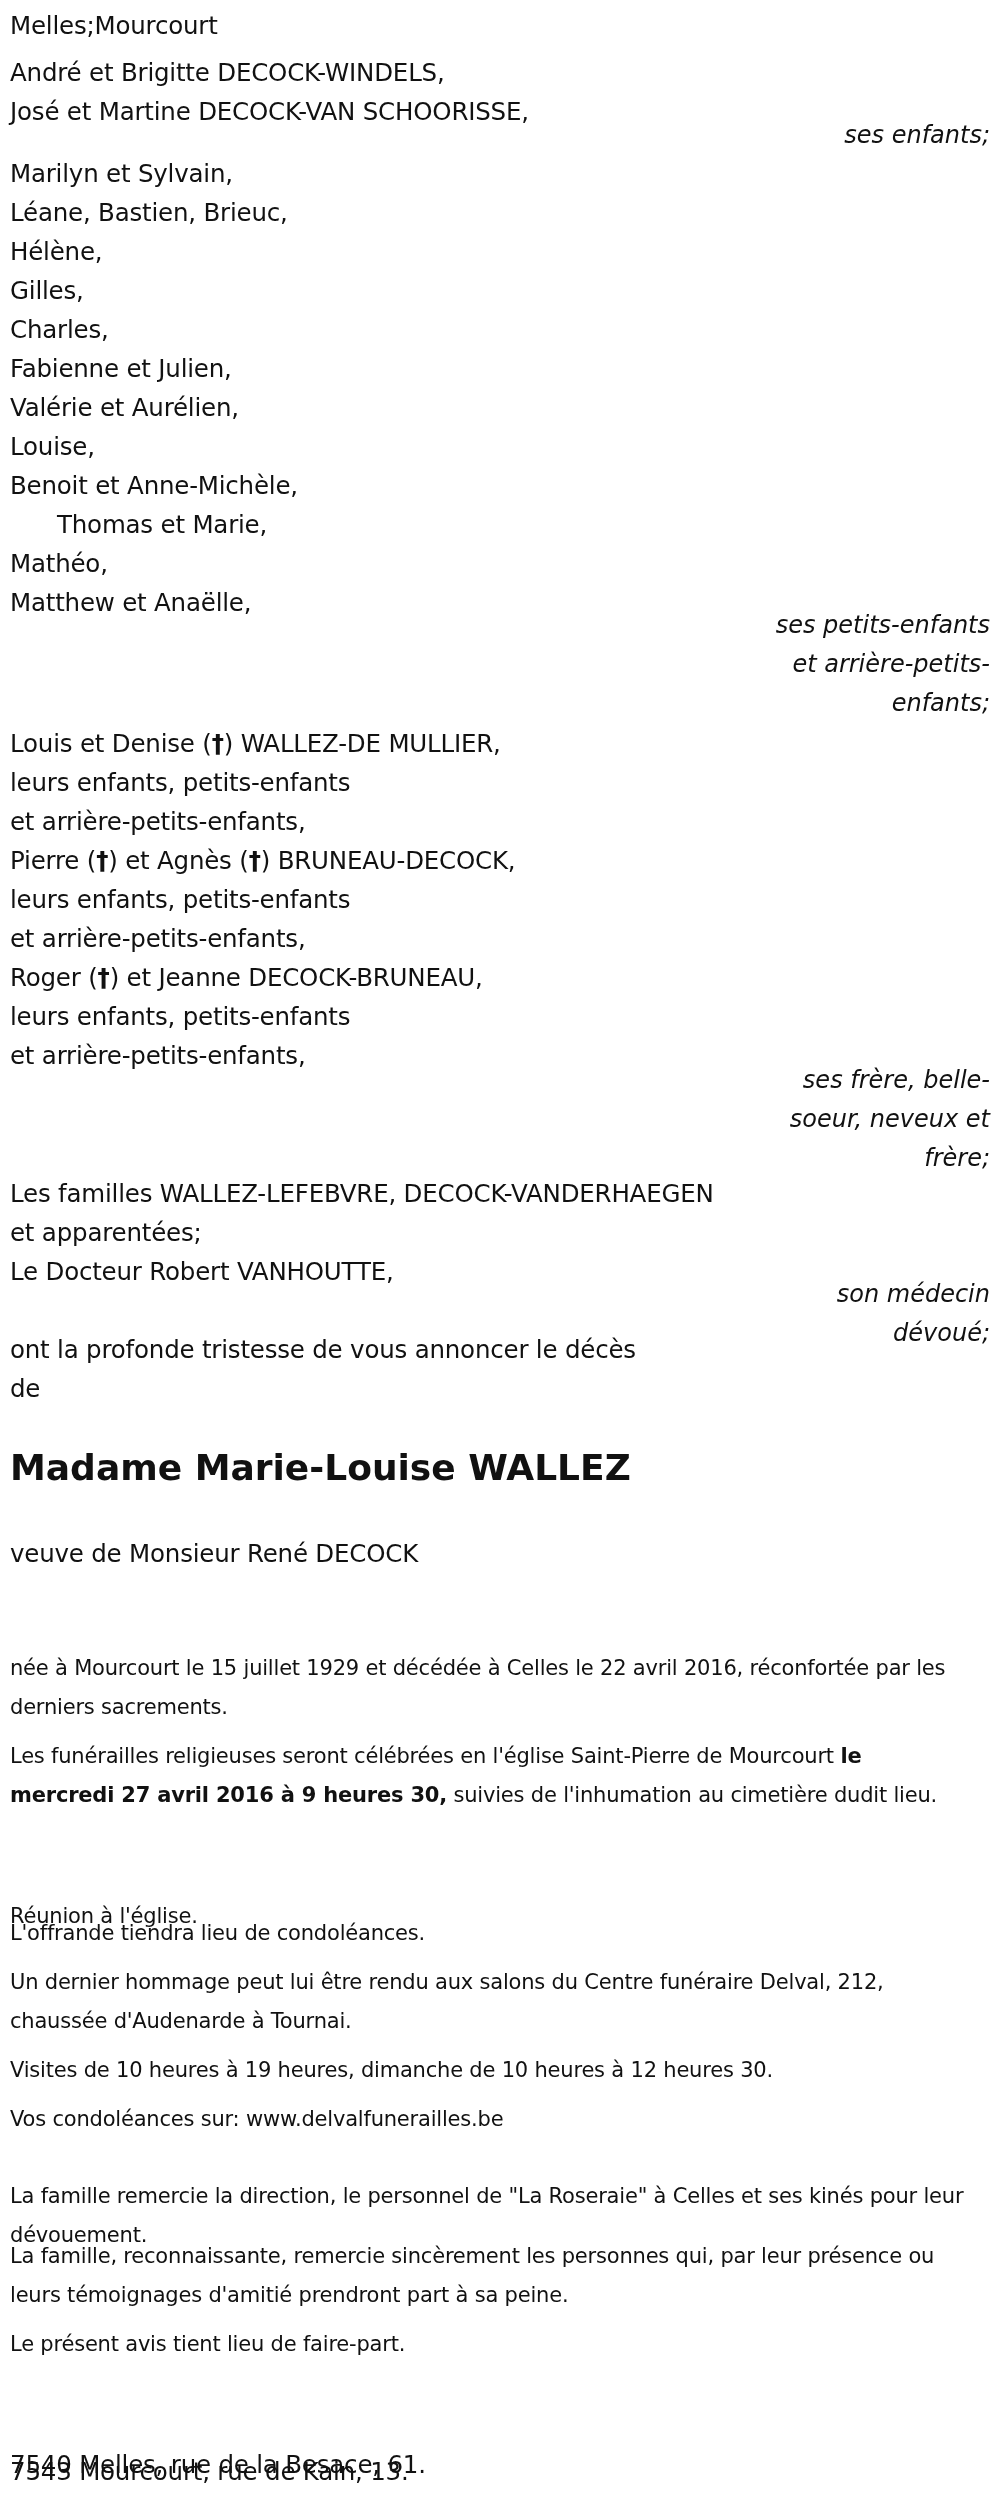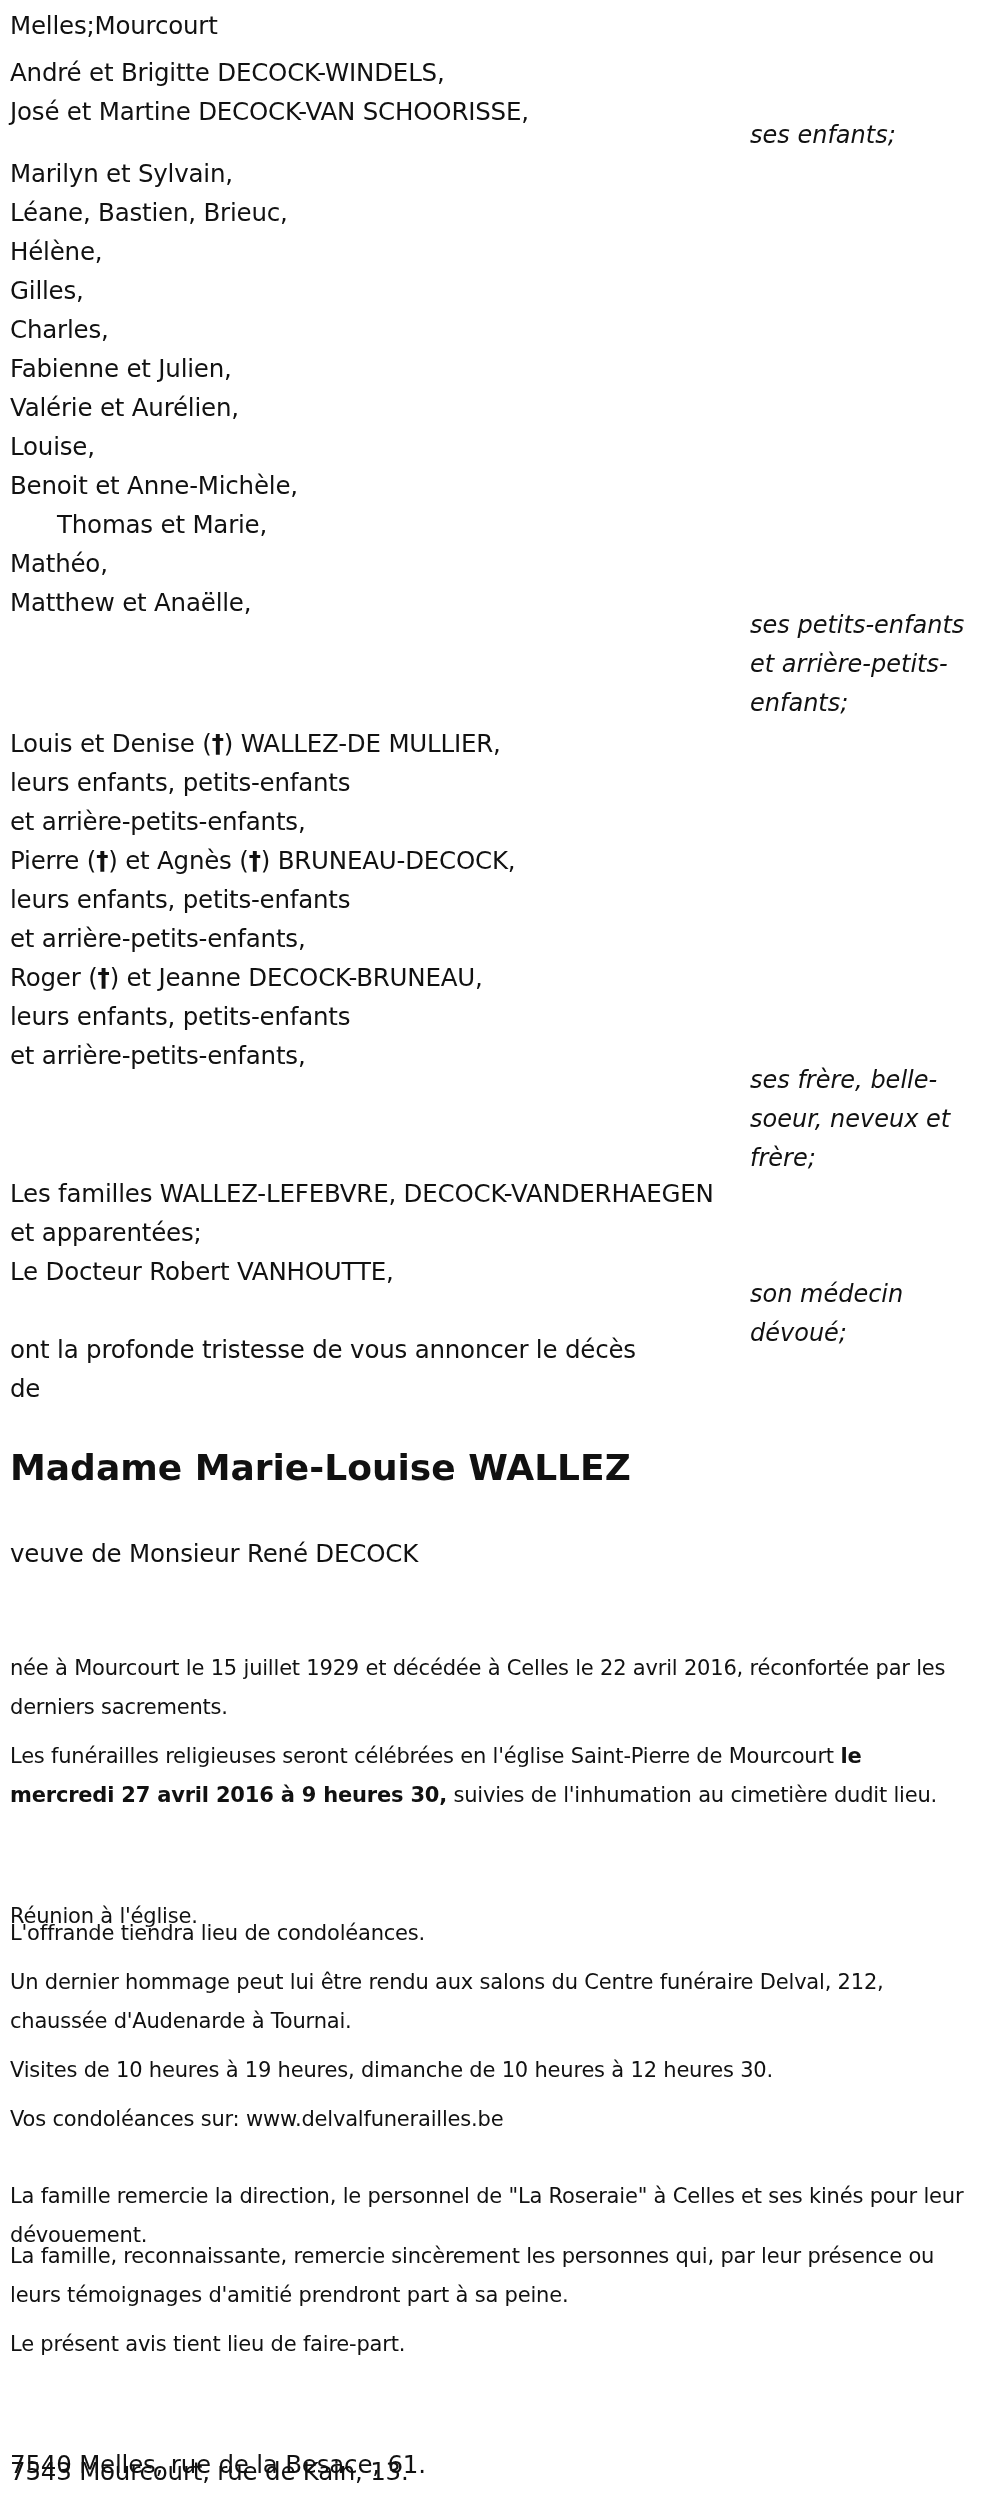--- a/index.html
+++ b/index.html
@@ -1,19 +1,19 @@
 <!DOCTYPE html>
 <html><head>
 <meta charset="utf-8">
 <style>
   html, body { margin: 0; padding: 0; background: #ffffff; }
   body { width: 1000px; height: 2512px; position: relative; overflow: hidden;
          font-family: "DejaVu Sans", sans-serif; color: #111111; }
   .line { position: absolute; left: 10px; font-size: 24.5px; line-height: 39px; white-space: nowrap; letter-spacing: -0.2px; }
-  .right { position: absolute; right: 10px; width: 240px; text-align: left; font-style: italic;
+  .right { position: absolute; right: 10px; width: 240px; text-align: right; font-style: italic;
            font-size: 24px; line-height: 39px; }
   .title { position: absolute; left: 10px; font-size: 36px; font-weight: bold; line-height: 48px; }
   .para { position: absolute; left: 10px; width: 960px; font-size: 21px; line-height: 39px; letter-spacing: -0.2px; }
   .cross { font-weight: bold; }
   b { font-weight: bold; }
 </style>
 </head>
 <body>
 
 <div class="line" style="top:6px;">Melles;Mourcourt</div>

